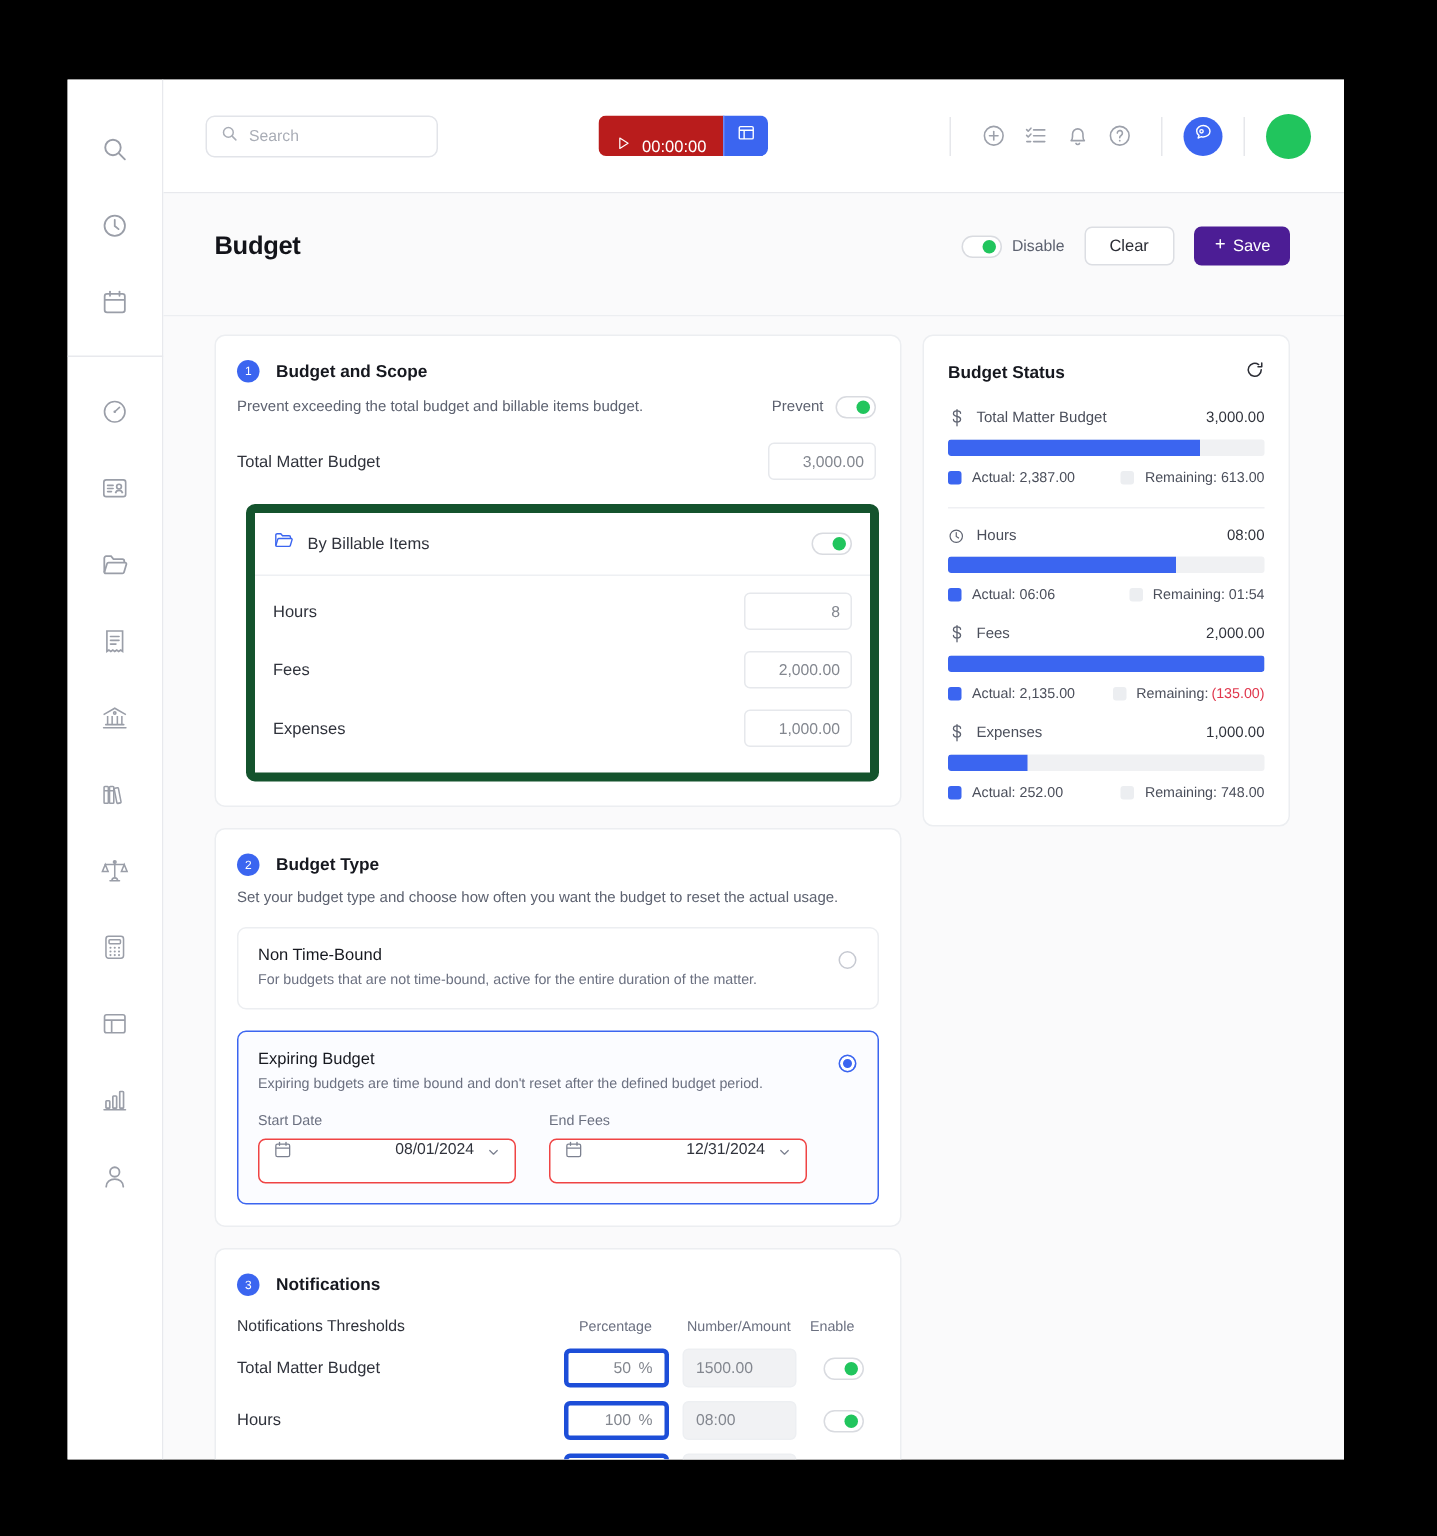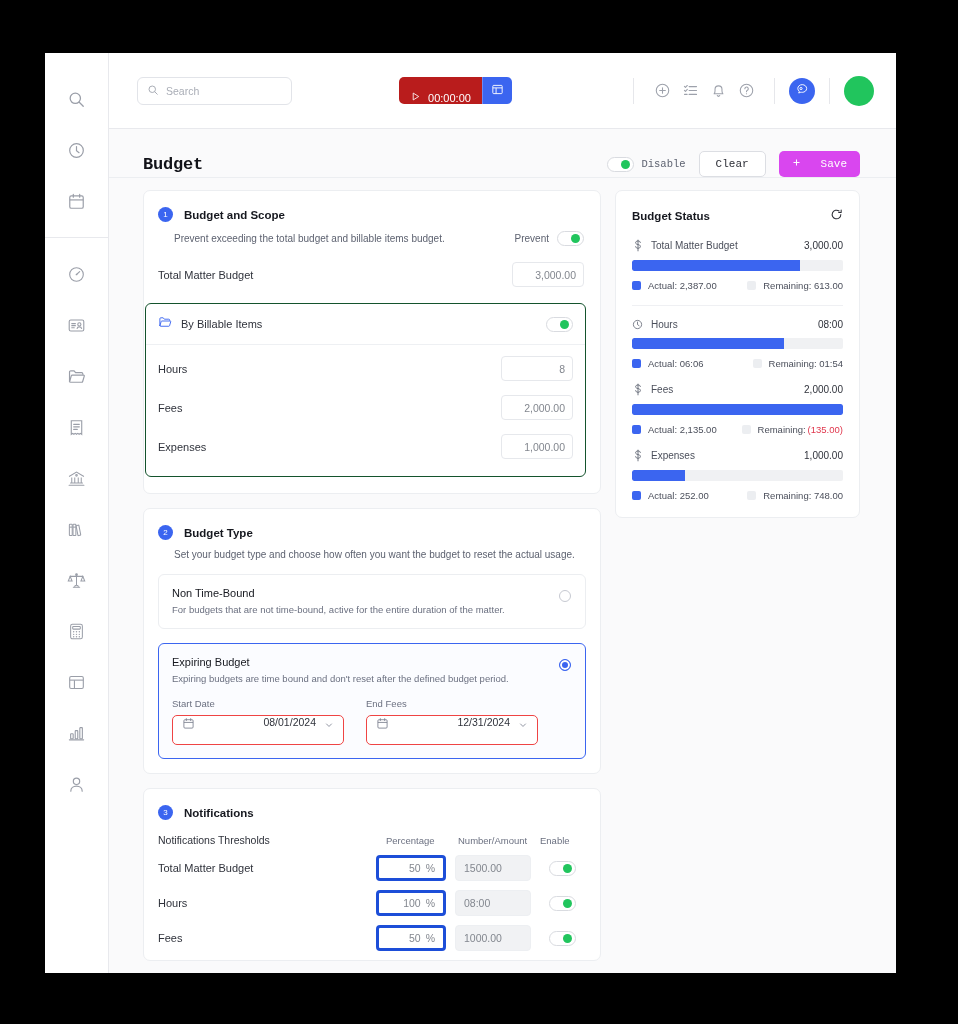--- a/index.html
+++ b/index.html
@@ -97,25 +97,24 @@
     cursor: pointer;
   }
   .avatar {
     width: 30px; height: 30px; border-radius: 50%;
     background: #21c55d; cursor: pointer;
   }
 
   
   .page-head {
     background: #fafafb;
-    padding: 22px 36px 0 34px;
+    padding: 22px 36px 33px 34px;
     display: flex; align-items: center;
     border-bottom: 1px solid #eceef1;
     flex-shrink: 0;
-    font-family: Liberation Mono, monospace;
   }
   .page-title { font-size: 17px; font-weight: 700; color: #121319; letter-spacing: -0.2px; }
   .head-actions { margin-left: auto; display: flex; align-items: center; gap: 13px; }
   .disable-wrap { display: flex; align-items: center; gap: 7px; }
   .toggle {
     width: 27px; height: 15px; border-radius: 8px;
     border: 1px solid #d9dbe0; background: #fff;
     position: relative; cursor: pointer; flex-shrink: 0;
   }
   .toggle .knob {
@@ -125,23 +124,23 @@
   .toggle.right .knob { right: 3px; }
   .disable-label { font-size: 10.5px; color: #5d6270; }
   .btn-clear {
     height: 26px; padding: 0 16px;
     border: 1px solid #dcdee3; border-radius: 5px; background: #fff;
     font-size: 11px; color: #2b2d35; cursor: pointer;
     font-family: inherit;
   }
   .btn-save {
     height: 26px; padding: 0 13px;
-    border: none; border-radius: 5px; background: #d946ef;
+    border: none; border-radius: 5px; background: #4c1d95;
     color: #fff; font-size: 11px; cursor: pointer;
-    display: flex; align-items: center; gap: 20px;
+    display: flex; align-items: center; gap: 4px;
     font-family: inherit;
   }
 
   
   .body-area {
     flex: 1;
     background: #fafafb;
     padding: 12px 36px 0 34px;
     display: flex;
     gap: 14px;
@@ -159,21 +158,21 @@
 
   .sec-head { display: flex; align-items: center; gap: 11px; padding: 16px 16px 0 14px; }
   .sec-num {
     width: 15px; height: 15px; border-radius: 50%;
     background: #3b65f0; color: #fff;
     font-size: 8px; display: flex; align-items: center; justify-content: center;
     flex-shrink: 0;
   }
   .sec-title { font-size: 11.5px; font-weight: 700; color: #16181f; }
   .sec-desc-row { display: flex; align-items: center; padding: 9px 16px 0 14px; }
-  .sec-desc { font-size: 10px; color: #5d6270; margin-left: 16px; }
+  .sec-desc { font-size: 10px; color: #5d6270; }
   .prevent-wrap { margin-left: auto; display: flex; align-items: center; gap: 8px; }
   .prevent-label { font-size: 10px; color: #5d6270; }
 
   .field-row {
     display: flex; align-items: center;
     padding: 0 16px 0 14px;
     margin-top: 16px;
   }
   .field-label { font-size: 11px; color: #2f323b; }
   .field-input {
@@ -181,22 +180,22 @@
     width: 72px; height: 25px;
     border: 1px solid #e6e8ec; border-radius: 4px;
     background: #fff;
     font-size: 10.5px; color: #83878f;
     display: flex; align-items: center; justify-content: flex-end;
     padding-right: 7px;
     cursor: text;
   }
 
   .billable-box {
-    margin: 16px 14px 16px 1px;
-    border: 1px solid #14532d;
+    margin: 16px 14px 16px 20px;
+    border: 6px solid #14532d;
     border-radius: 6px;
   }
   .billable-head {
     display: flex; align-items: center; gap: 9px;
     padding: 11px 12px;
     border-bottom: 1px solid #eef0f3;
   }
   .billable-title { font-size: 11px; color: #2f323b; }
   .billable-rows { padding: 4px 0 10px 0; }
   .billable-row { display: flex; align-items: center; padding: 7px 12px 7px 12px; }

